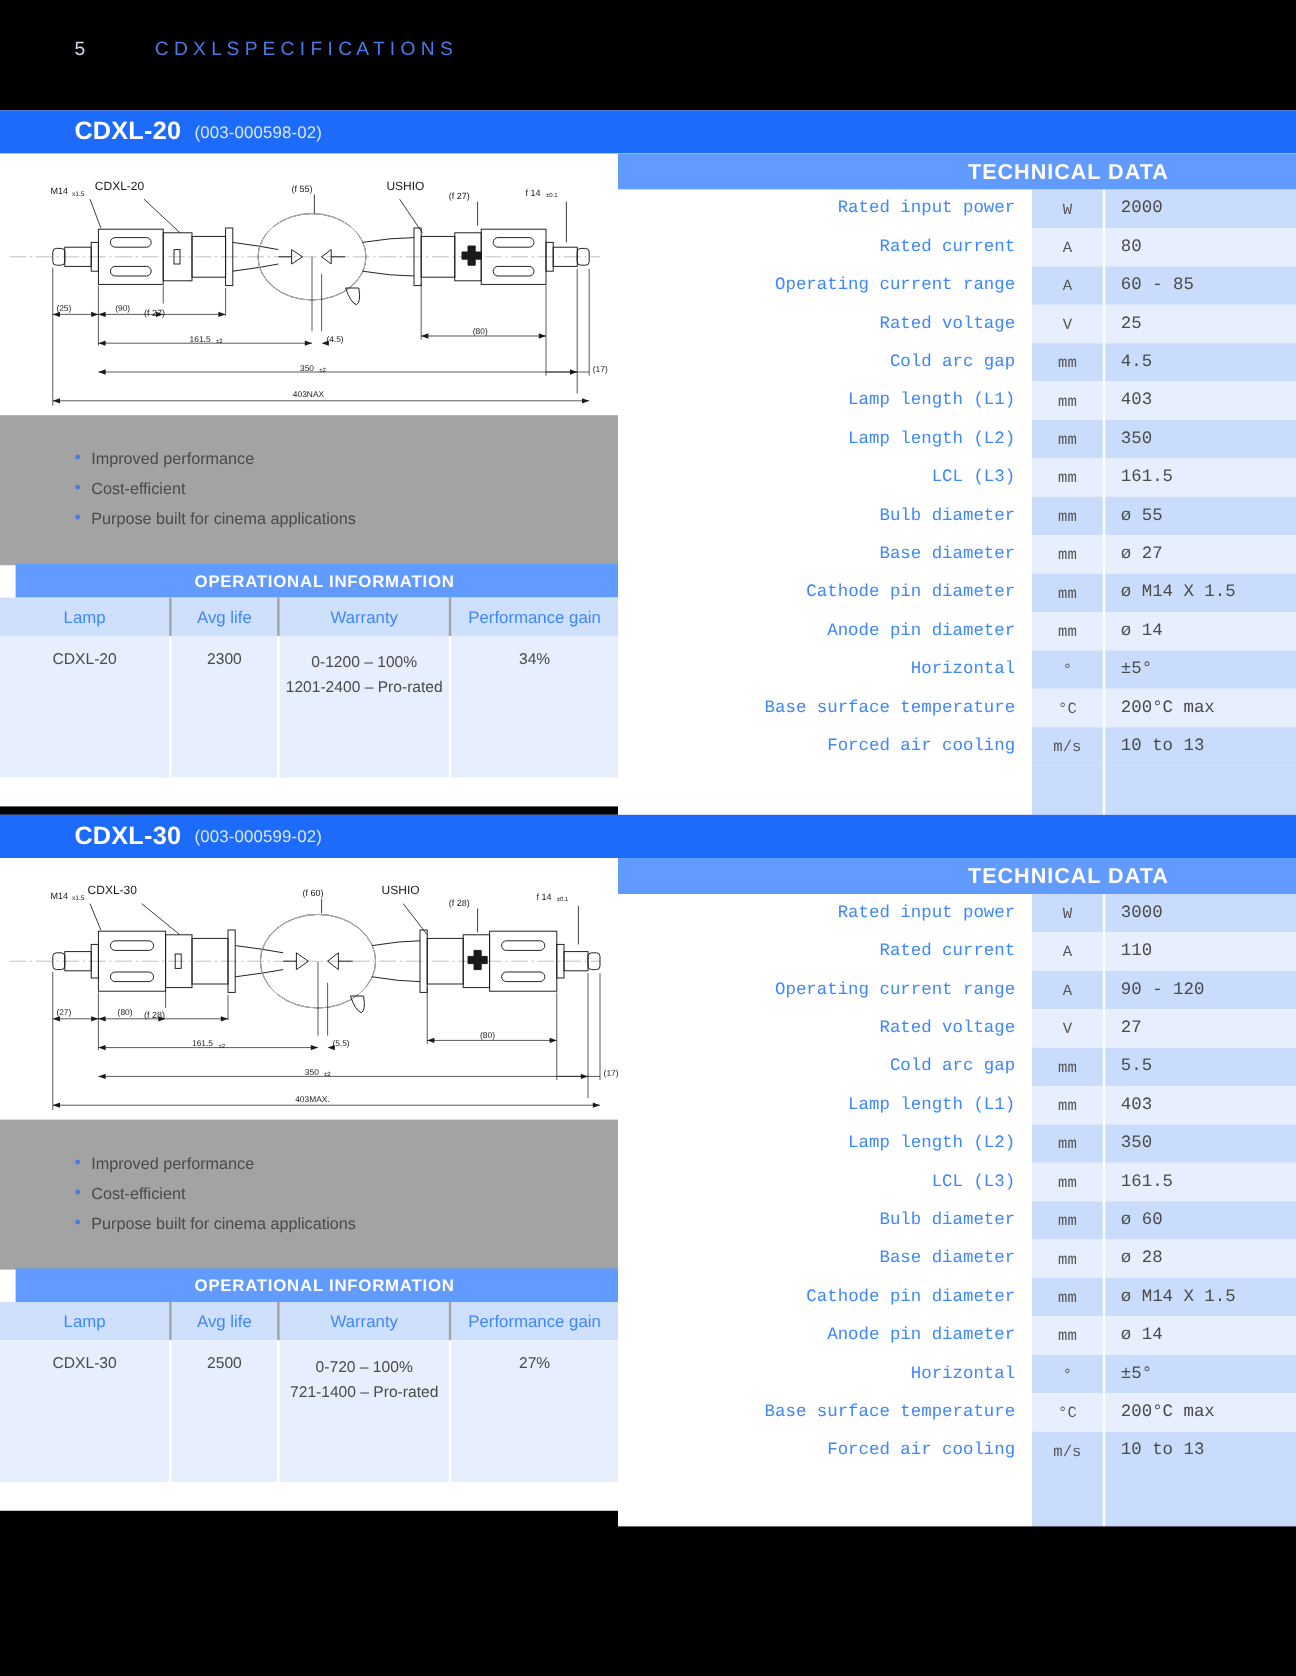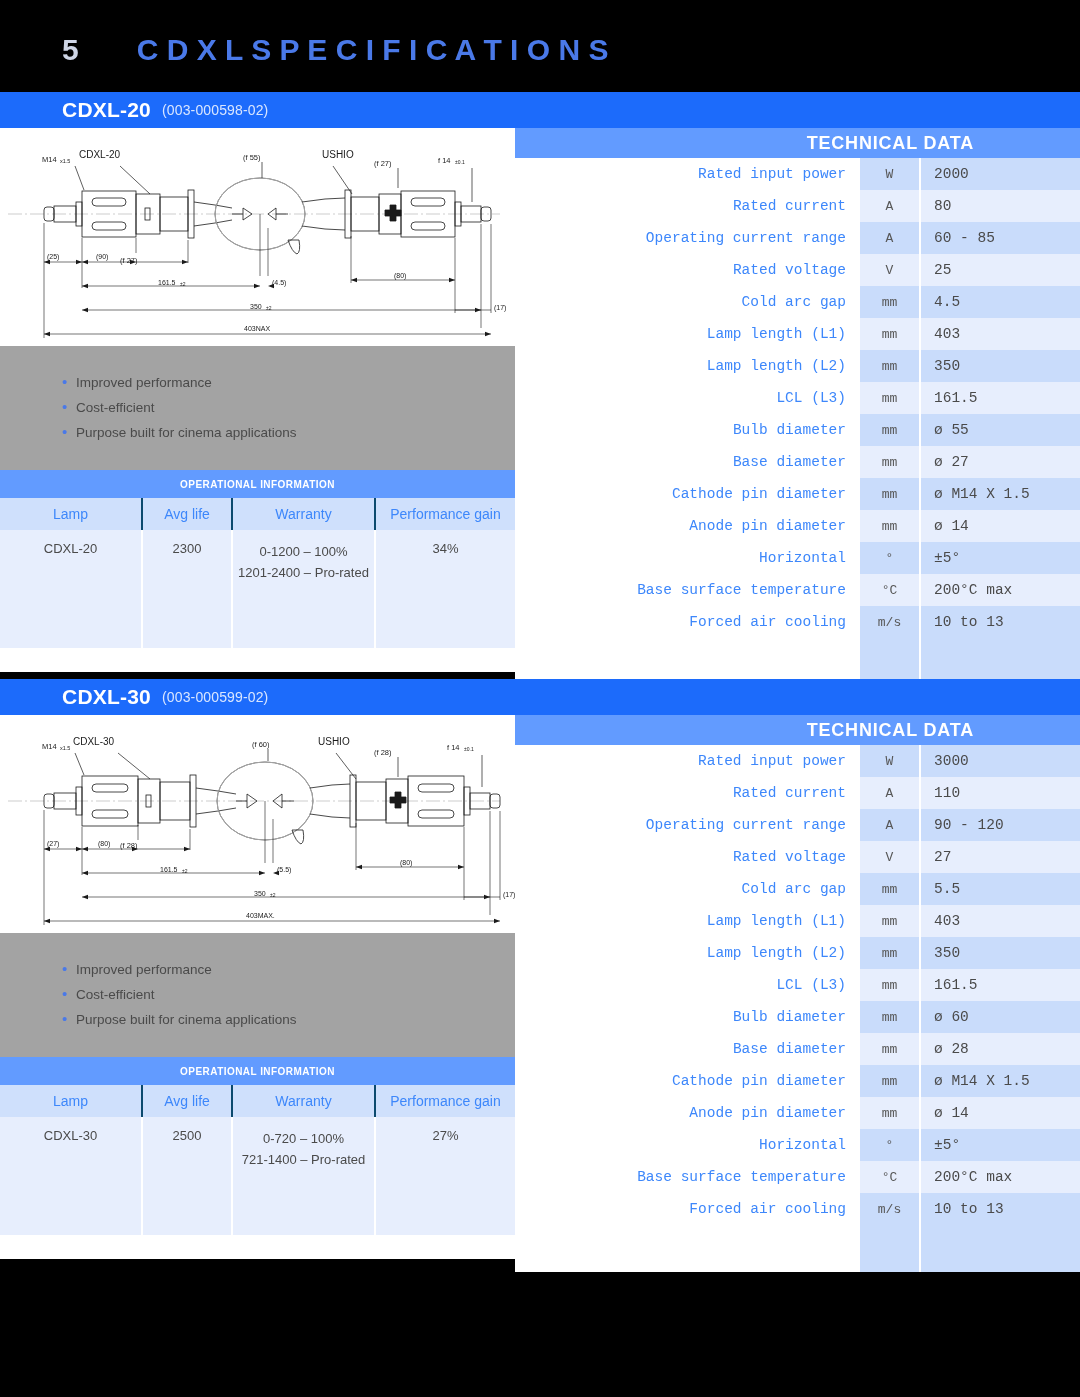--- a/index.html
+++ b/index.html
@@ -11,21 +11,21 @@
   }
   .page { position: relative; width: 1080px; height: 1397px; background: #000; }
 
   
   .top-header {
     position: absolute; left: 0; top: 0; width: 1080px; height: 92px;
     background: #000;
   }
   .top-header .hnum {
     position: absolute; left: 62px; top: 33px;
-    font-size: 30px; color: #cfd6e6; font-weight: 700;
+    font-size: 16px; color: #cfd6e6; font-weight: 400;
   }
   .top-header .hword { margin-left: 58px; color: #4a79e8; }
 
   
   .section { position: absolute; left: 0; width: 1080px; background: #fff; }
 
   .title-bar {
     position: absolute; left: 0; top: 0; width: 1080px; height: 36px;
     background: #1c6bfb;
     display: flex; align-items: center; padding-left: 62px;
@@ -53,33 +53,33 @@
   .bullets li {
     list-style: none; position: relative;
     font-size: 13.5px; color: #4a4a4a; line-height: 25px; padding-left: 14px;
   }
   .bullets li:before {
     content: "\2022"; position: absolute; left: 0; top: -1px;
     color: #4a79e8; font-size: 15px;
   }
 
   .op-header {
-    position: absolute; left: 0; width: 515px; height: 28px;
+    position: absolute; left: 13px; width: 515px; height: 28px;
     background: #629bff; color: #fff;
-    font-size: 10px; font-weight: bold; letter-spacing: 0.045em;
+    font-size: 14px; font-weight: bold; letter-spacing: 0.045em;
     display: flex; align-items: center; justify-content: center;
   }
   .op-table {
     position: absolute; left: 0; width: 515px;
     border-collapse: collapse; table-layout: fixed;
   }
   .op-table th {
     background: #cfe0fc; color: #3d87fb; font-weight: normal;
     font-size: 14px; height: 32px; text-align: center;
-    border-right: 2px solid #0c4a6e;
+    border-right: 2px solid #a3a3a3;
   }
   .op-table th:last-child { border-right: none; }
   .op-table td {
     background: #e7eefd; color: #4a4a4a; font-size: 13px;
     text-align: center; vertical-align: top; padding-top: 11px;
     height: 118px; border-right: 2px solid #ffffff;
   }
   .op-table td:last-child { border-right: none; }
   .op-table td .wline { display: block; line-height: 21px; }
 

